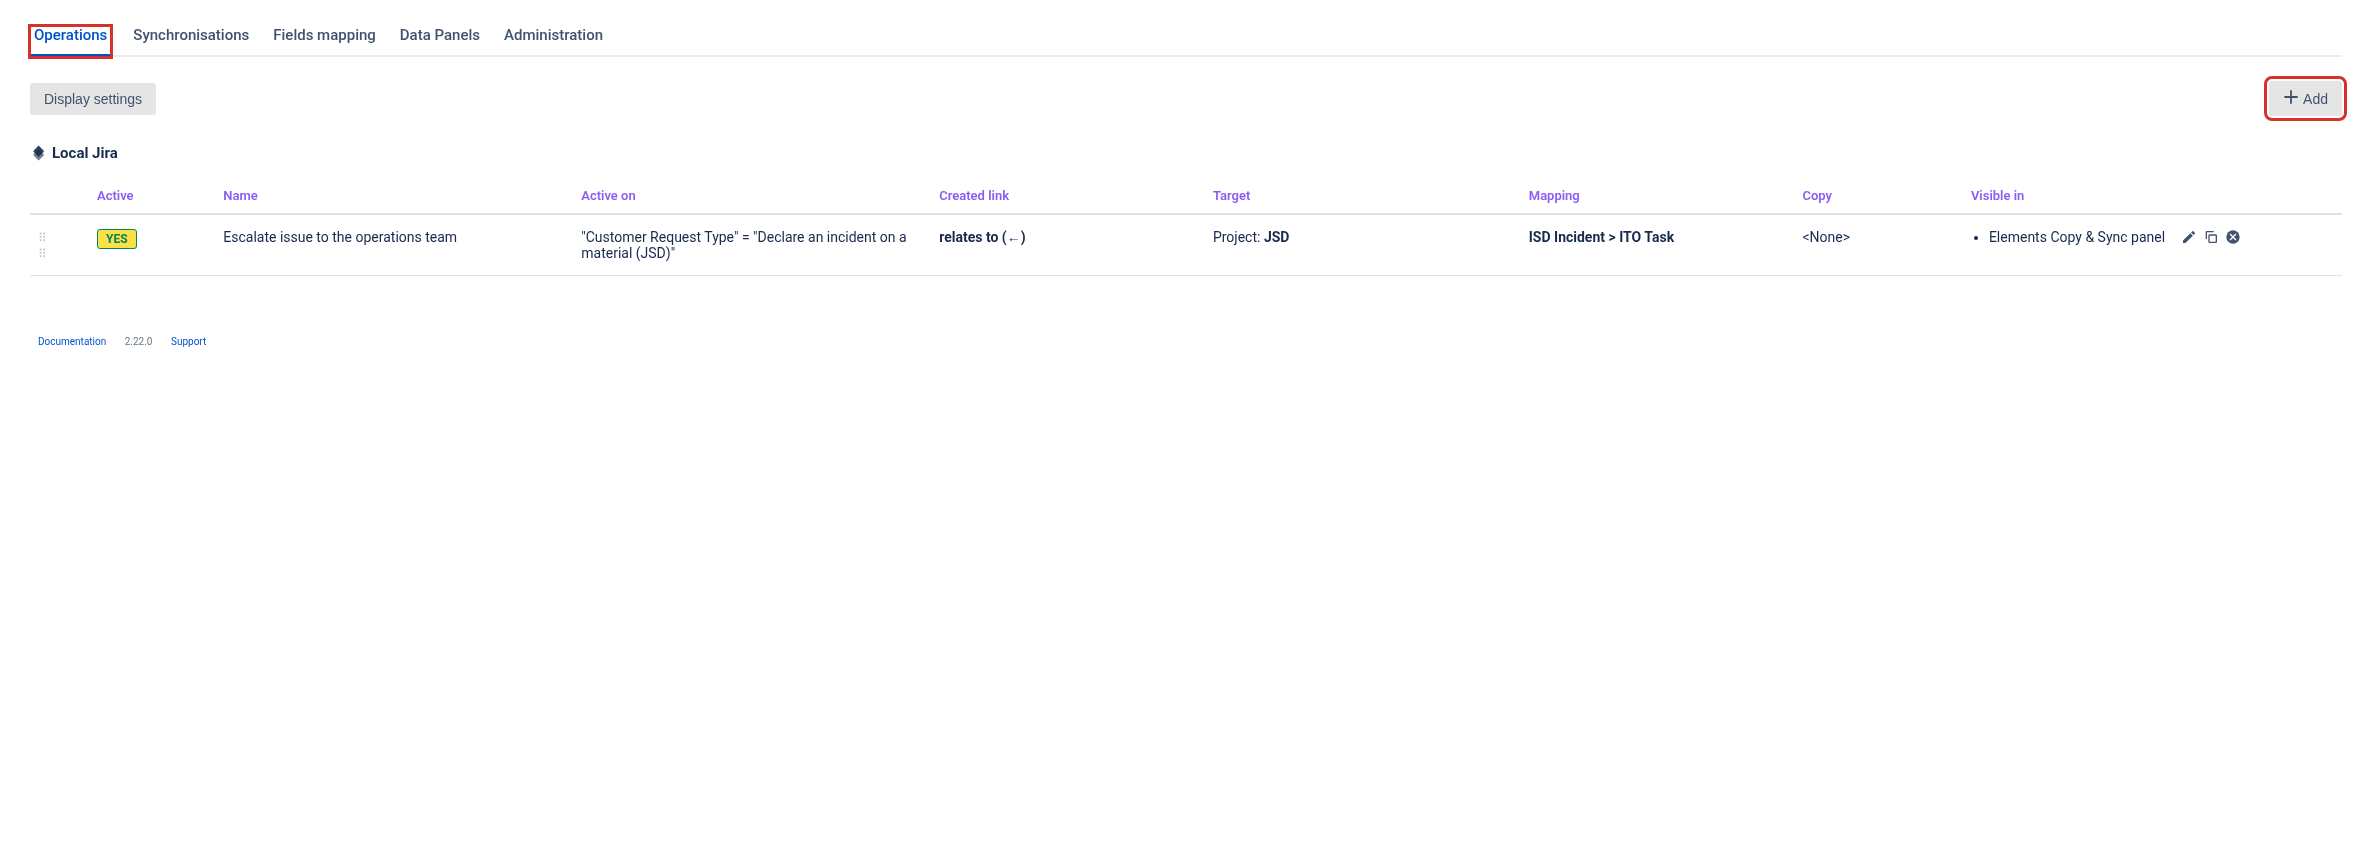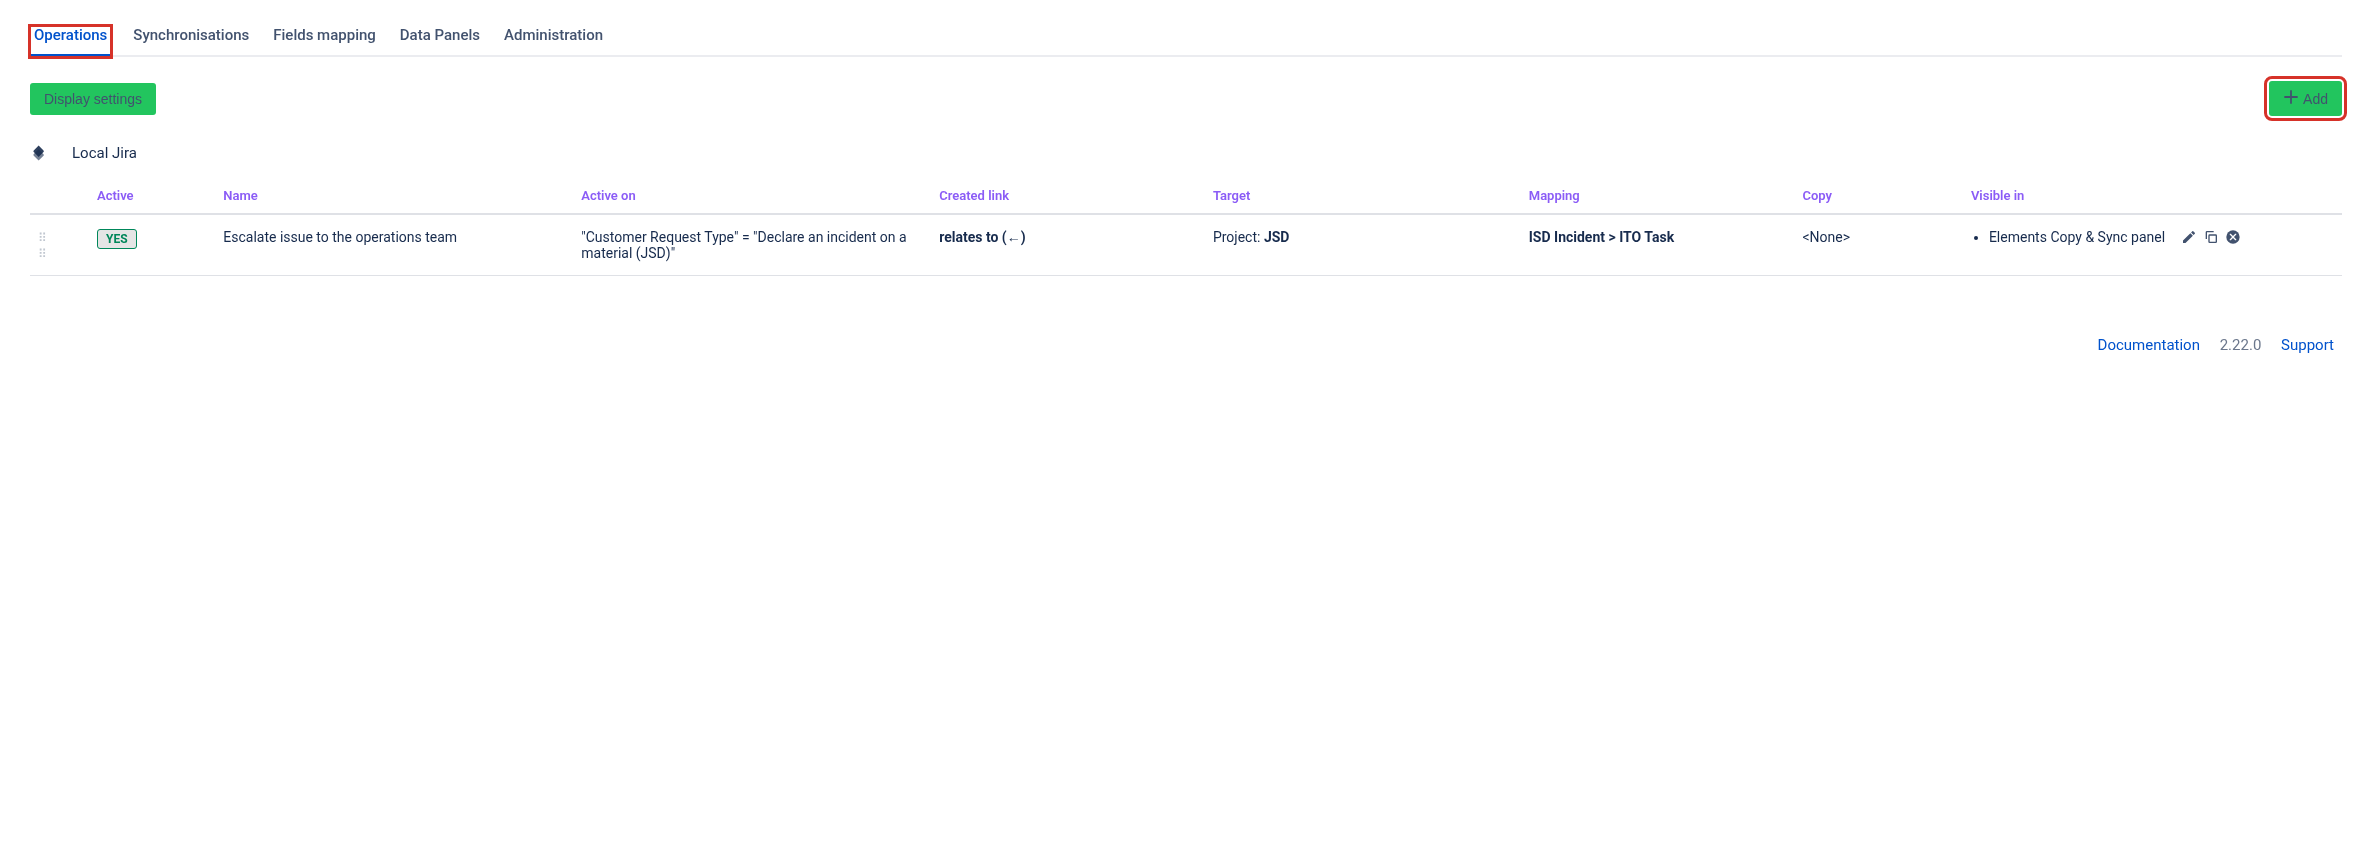--- a/index.html
+++ b/index.html
@@ -46,38 +46,38 @@
       display: flex;
       justify-content: space-between;
       align-items: center;
       padding: 24px 0 0 0;
     }
     .btn {
       display: inline-flex;
       align-items: center;
       gap: 4px;
       padding: 8px 14px;
-      background: #22c55e;
+      background: #e5e5e5;
       border: none;
       border-radius: 3px;
       font-size: 14px;
       font-weight: 500;
       color: #42526e;
       cursor: pointer;
     }
     .btn.highlighted {
       outline: 3px solid #d63229;
       outline-offset: 2px;
     }
     .section-header {
       display: flex;
       align-items: center;
-      gap: 24px;
+      gap: 4px;
       padding: 28px 0 16px 0;
-      font-weight: 400;
+      font-weight: 700;
       font-size: 15px;
       color: #172b4d;
     }
     .jira-icon {
       display: inline-flex;
     }
     table {
       width: 100%;
       border-collapse: collapse;
     }
@@ -104,43 +104,43 @@
       letter-spacing: 1px;
     }
     .badge-yes {
       display: inline-block;
       border: 1px solid #00875a;
       color: #00875a;
       font-weight: 700;
       font-size: 12px;
       padding: 2px 8px;
       border-radius: 3px;
-      background: #e5e5e5;
+      background: #fde047;
     }
     .bold {
       font-weight: 700;
     }
     .visible-list {
       list-style: disc;
       padding-left: 18px;
     }
     .row-actions {
       display: flex;
       gap: 6px;
       align-items: center;
     }
     .icon-btn {
       cursor: pointer;
       color: #42526e;
       display: inline-flex;
     }
     .footer {
-      text-align: right;
+      text-align: left;
       padding: 60px 0 20px 0;
-      font-size: 15px;
+      font-size: 10px;
       color: #172b4d;
     }
     .footer a {
       color: #0052cc;
       text-decoration: none;
       margin: 0 8px;
     }
     .footer .version {
       color: #6b778c;
       margin: 0 8px;

